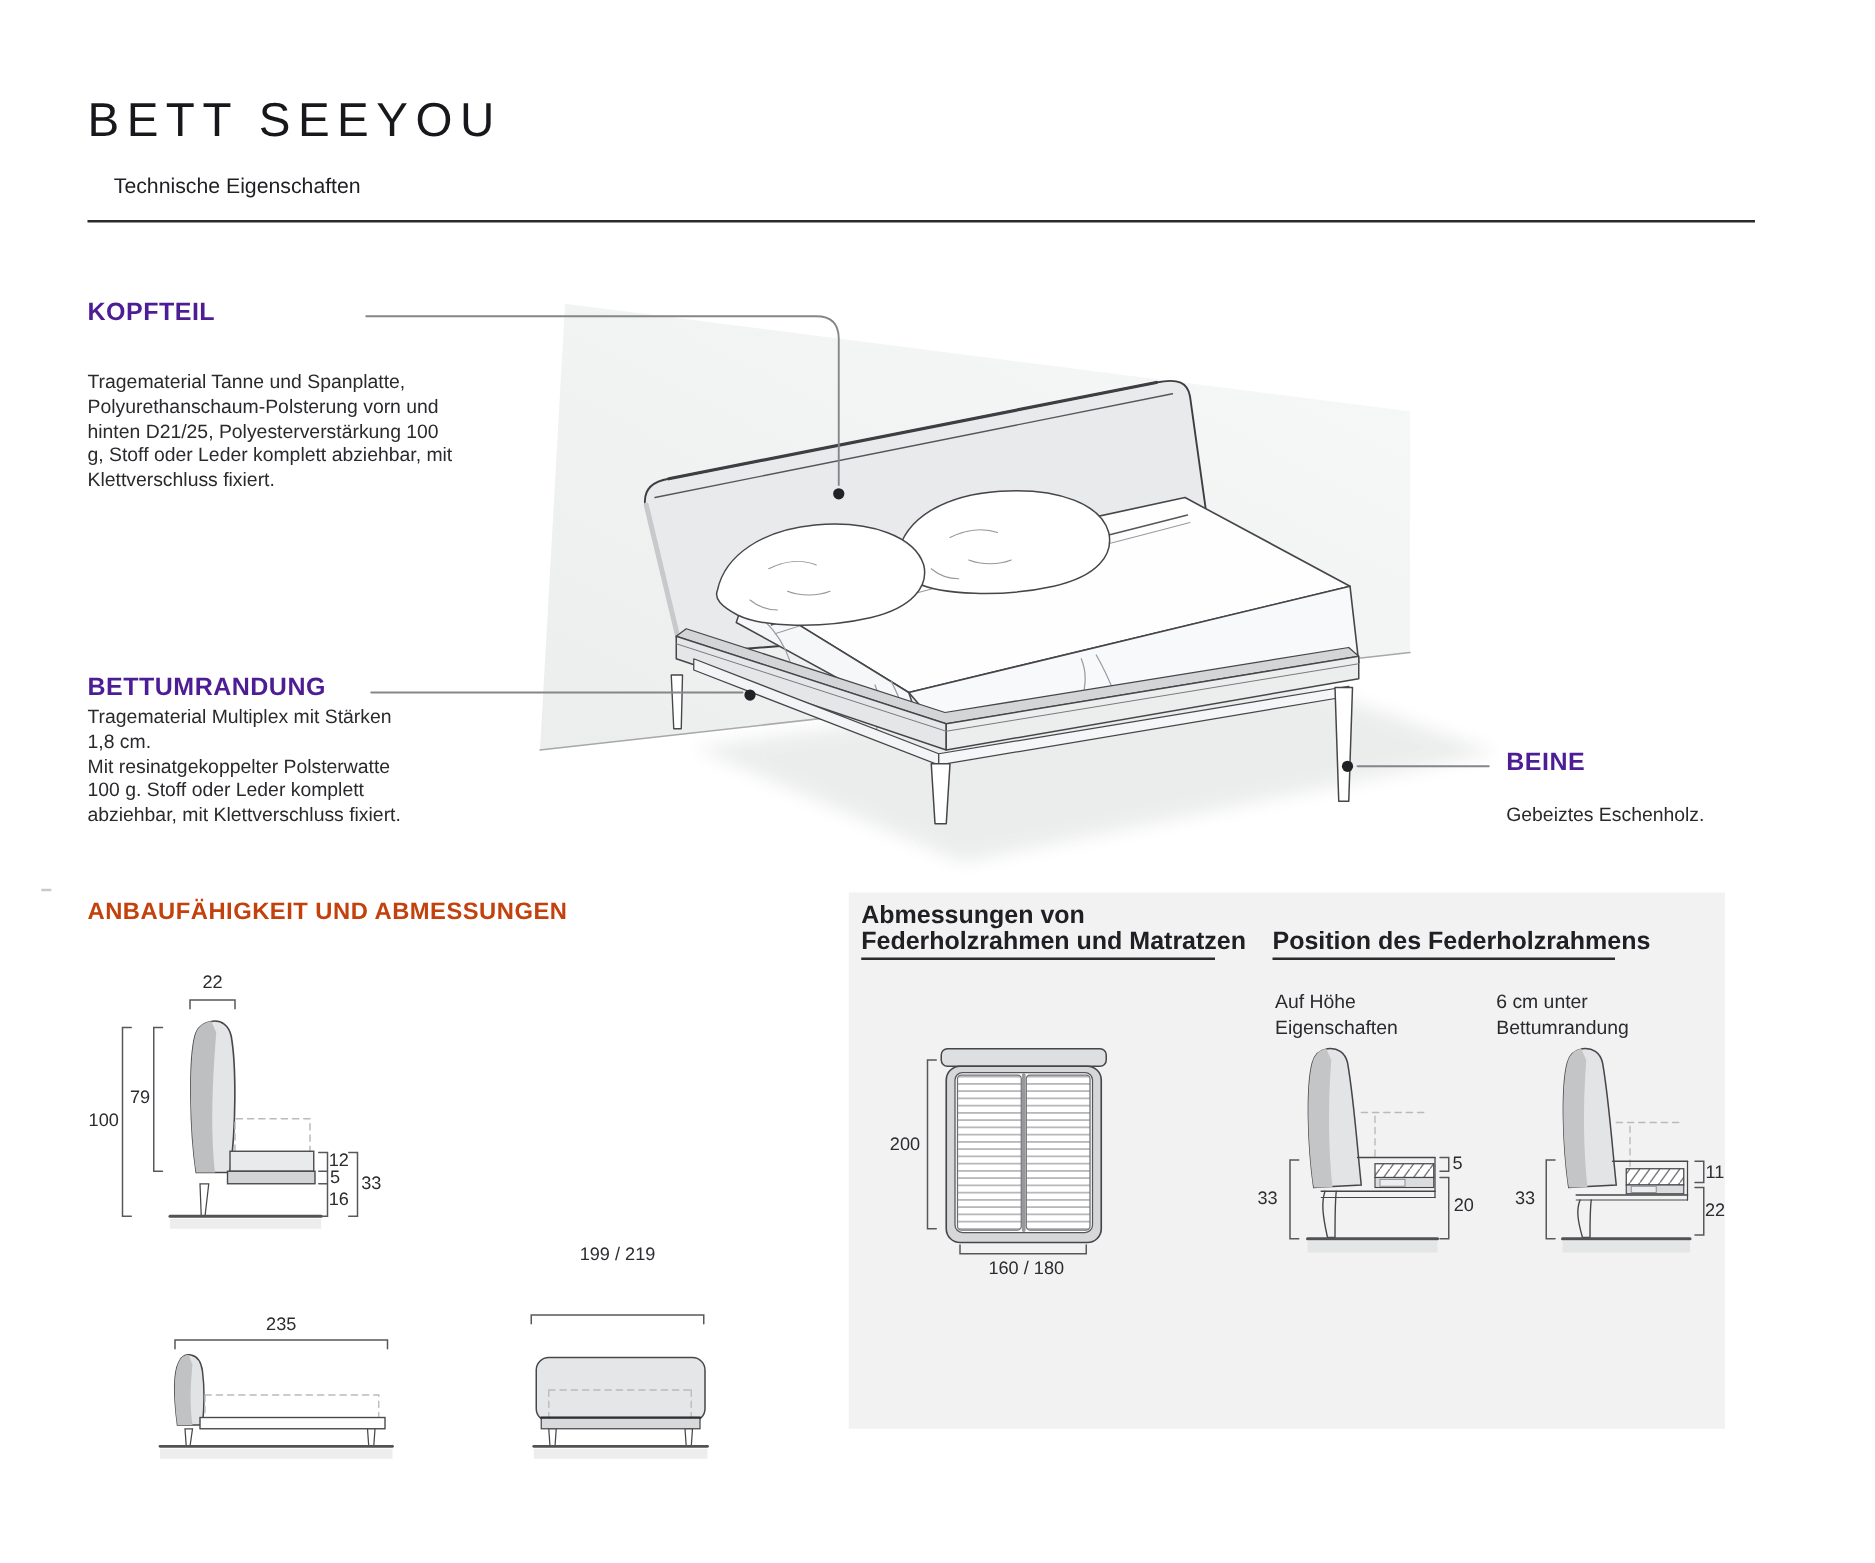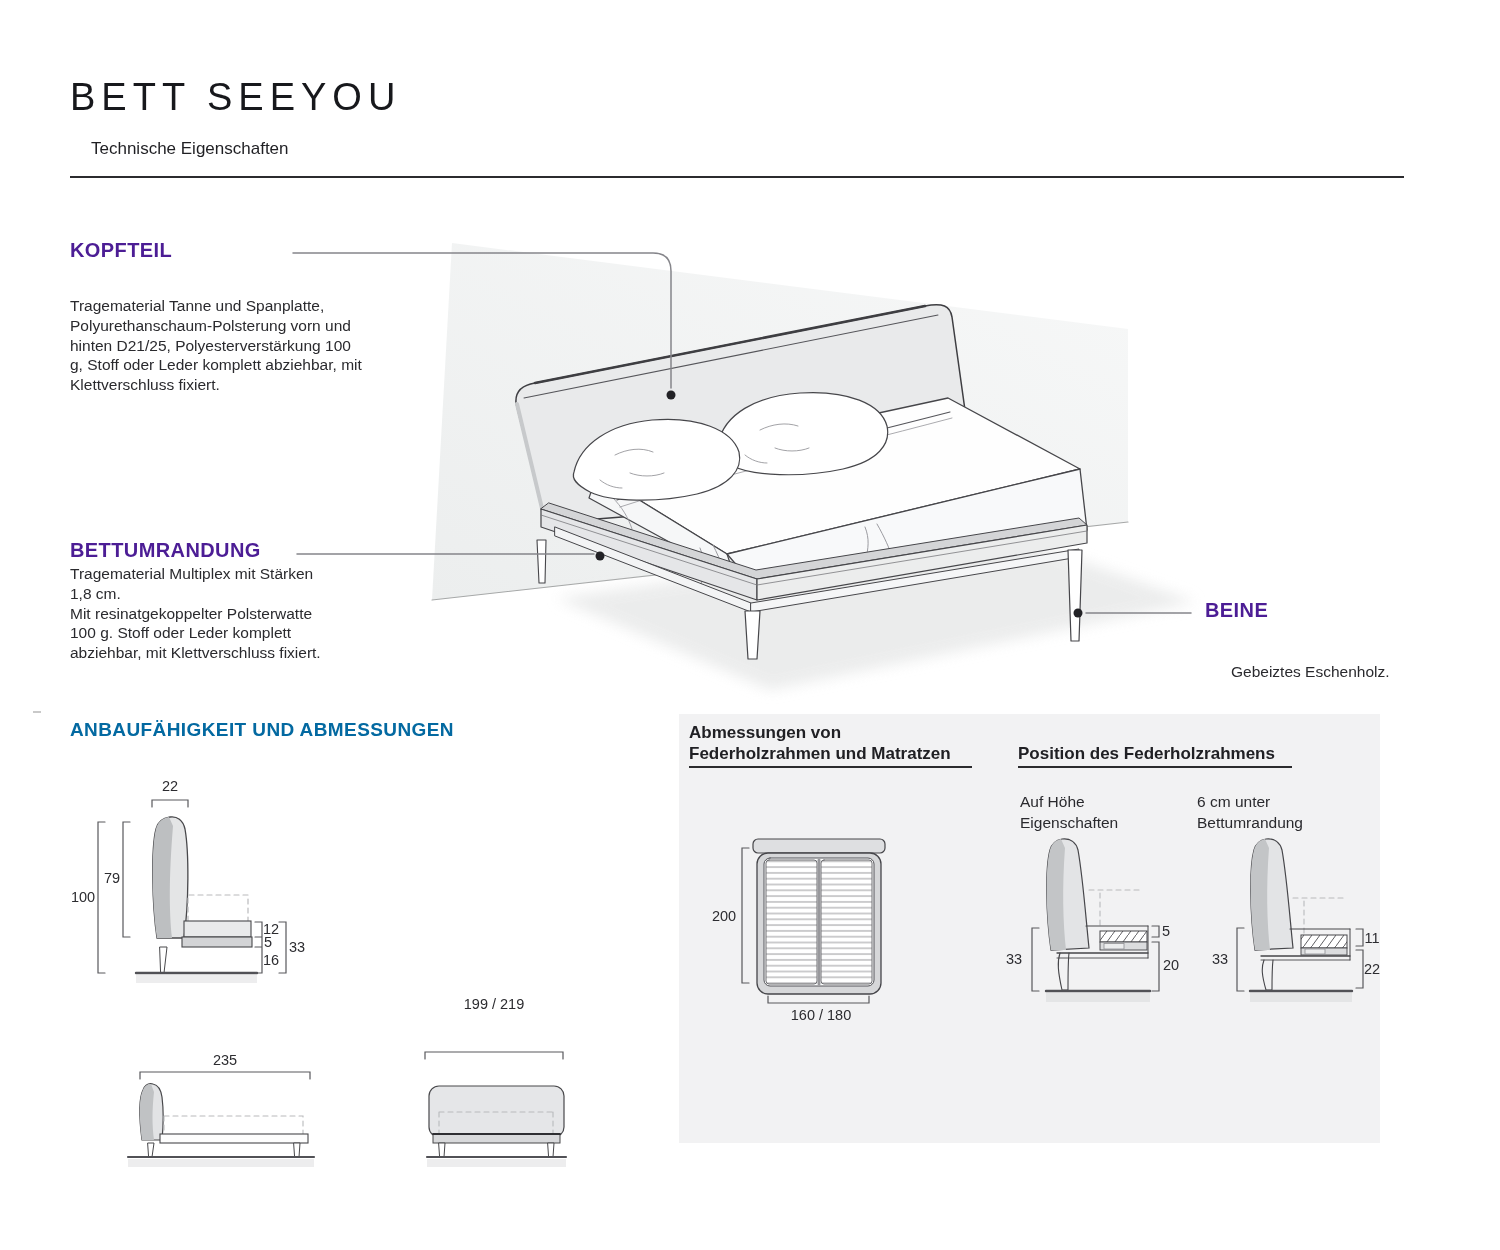--- a/index.html
+++ b/index.html
@@ -4,23 +4,23 @@
 <style>
   html,body{margin:0;padding:0;background:#ffffff;}
   .page{position:relative;width:1404px;height:1250px;background:#fff;overflow:hidden;
         font-family:"Liberation Sans", sans-serif;color:#222226;}
   .abs{position:absolute;}
   .title{font-size:38px;font-weight:400;letter-spacing:6px;color:#17181c;white-space:nowrap;}
   .subtitle{font-size:17px;color:#1f1f23;margin-left:21px;}
   .rule{height:2px;background:#2b2b2e;}
   .sec-head{font-size:20px;font-weight:700;letter-spacing:.4px;color:#4c1d95;white-space:nowrap;}
   .body-text{font-size:15.5px;line-height:19.8px;color:#2a2a2e;white-space:pre-line;}
-  .anbau-head{font-size:19px;font-weight:700;letter-spacing:.4px;color:#0369a1;white-space:nowrap;}
+  .anbau-head{font-size:19px;font-weight:700;letter-spacing:.4px;color:#c2410c;white-space:nowrap;}
   .panel-bg{background:#f2f2f3;}
-  .panel-head{font-size:17px;font-weight:700;color:#202024;line-height:21px;white-space:pre-line;}
+  .panel-head{font-size:20px;font-weight:700;color:#202024;line-height:21px;white-space:pre-line;}
   .panel-underline{height:1.6px;background:#2b2b2e;}
   .sub-label{font-size:15.5px;color:#2a2a2e;line-height:21px;white-space:pre-line;}
   .dim{font-size:14.5px;color:#2c2c30;transform:translate(-50%,-50%);white-space:nowrap;}
   .stray{background:#c9c9c9;}
   svg{display:block;}
 </style>
 </head>
 <body>
 
 <div class="page">
@@ -202,21 +202,21 @@
 Klettverschluss fixiert.</div>
 
   <div class="abs sec-head" style="left:70px;top:539px;">BETTUMRANDUNG</div>
   <div class="abs body-text" style="left:70px;top:564px;width:390px;">Tragematerial Multiplex mit Stärken
 1,8 cm.
 Mit resinatgekoppelter Polsterwatte
 100 g. Stoff oder Leder komplett
 abziehbar, mit Klettverschluss fixiert.</div>
 
   <div class="abs sec-head" style="left:1205px;top:599px;">BEINE</div>
-  <div class="abs body-text" style="left:1205px;top:662px;width:220px;margin-left:26px;">Gebeiztes Eschenholz.</div>
+  <div class="abs body-text" style="left:1205px;top:643px;width:220px;">Gebeiztes Eschenholz.</div>
 
   <div class="abs stray" style="left:33px;top:711px;width:8px;height:2px;"></div>
 
   <div class="abs anbau-head" style="left:70px;top:719px;">ANBAUFÄHIGKEIT UND ABMESSUNGEN</div>
 
   <div class="abs panel-head" style="left:689px;top:722px;">Abmessungen von
 Federholzrahmen und Matratzen</div>
   <div class="abs panel-underline" style="left:689px;top:766px;width:283px;"></div>
   <div class="abs panel-head" style="left:1018px;top:743px;">Position des Federholzrahmens</div>
   <div class="abs panel-underline" style="left:1018px;top:766px;width:274px;"></div>

